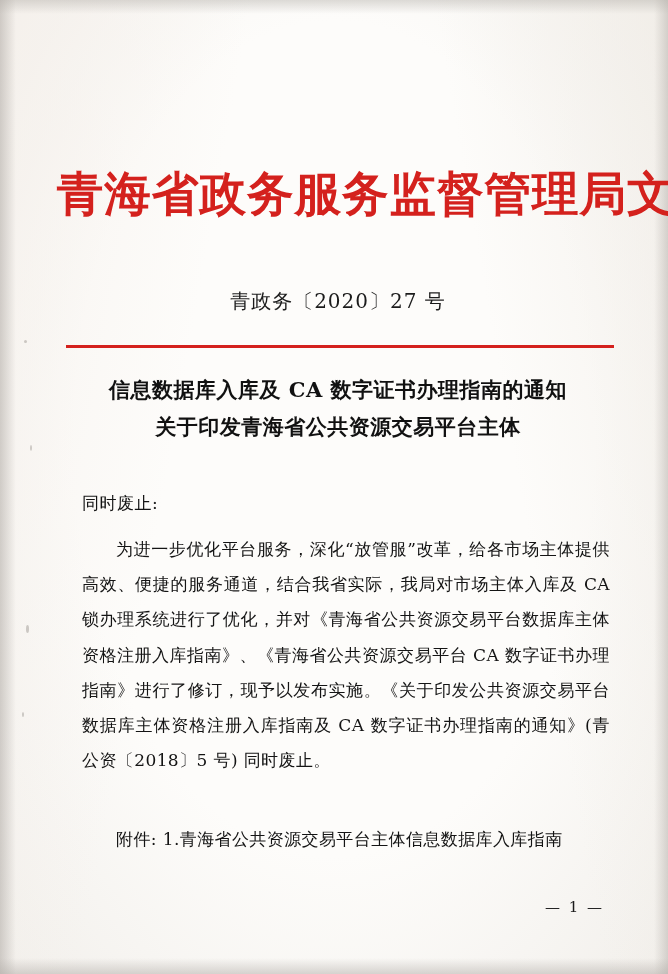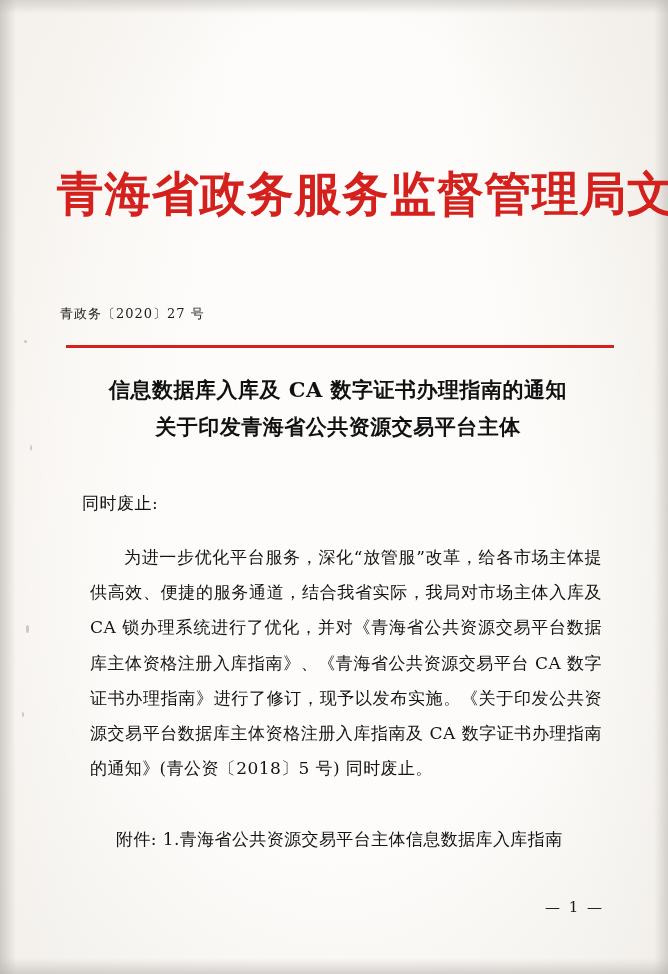--- a/index.html
+++ b/index.html
@@ -74,24 +74,25 @@
     font-weight: bold;
     font-size: 47px;
     letter-spacing: 1px;
     line-height: 1.1;
     white-space: nowrap;
     transform: scaleX(0.99);
   }
 
   .doc-number {
     position: absolute;
-    top: 305px;
+    top: 288px;
     left: 0;
     right: 0;
-    font-size: 13px;
+    text-align: center;
+    font-size: 20px;
     color: #1b1b1b;
     letter-spacing: 1px;
   }
 
   .red-rule {
     position: absolute;
     top: 345px;
     left: 6px;
     right: 2px;
     height: 2.5px;
@@ -162,21 +163,21 @@
     top: 532px;
     left: 22px;
     right: 6px;
     font-size: 17px;
     color: #141414;
     line-height: 2.07;
     letter-spacing: 0.4px;
     text-align: justify;
     text-justify: inter-character;
   }
-  .body-text p { margin: 8px; text-indent: 2em; }
+  .body-text p { margin: 0; text-indent: 2em; }
 
   .attachment {
     position: absolute;
     top: 822px;
     left: 22px;
     right: 6px;
     font-size: 17px;
     color: #141414;
     line-height: 2.0;
     letter-spacing: 0.4px;

